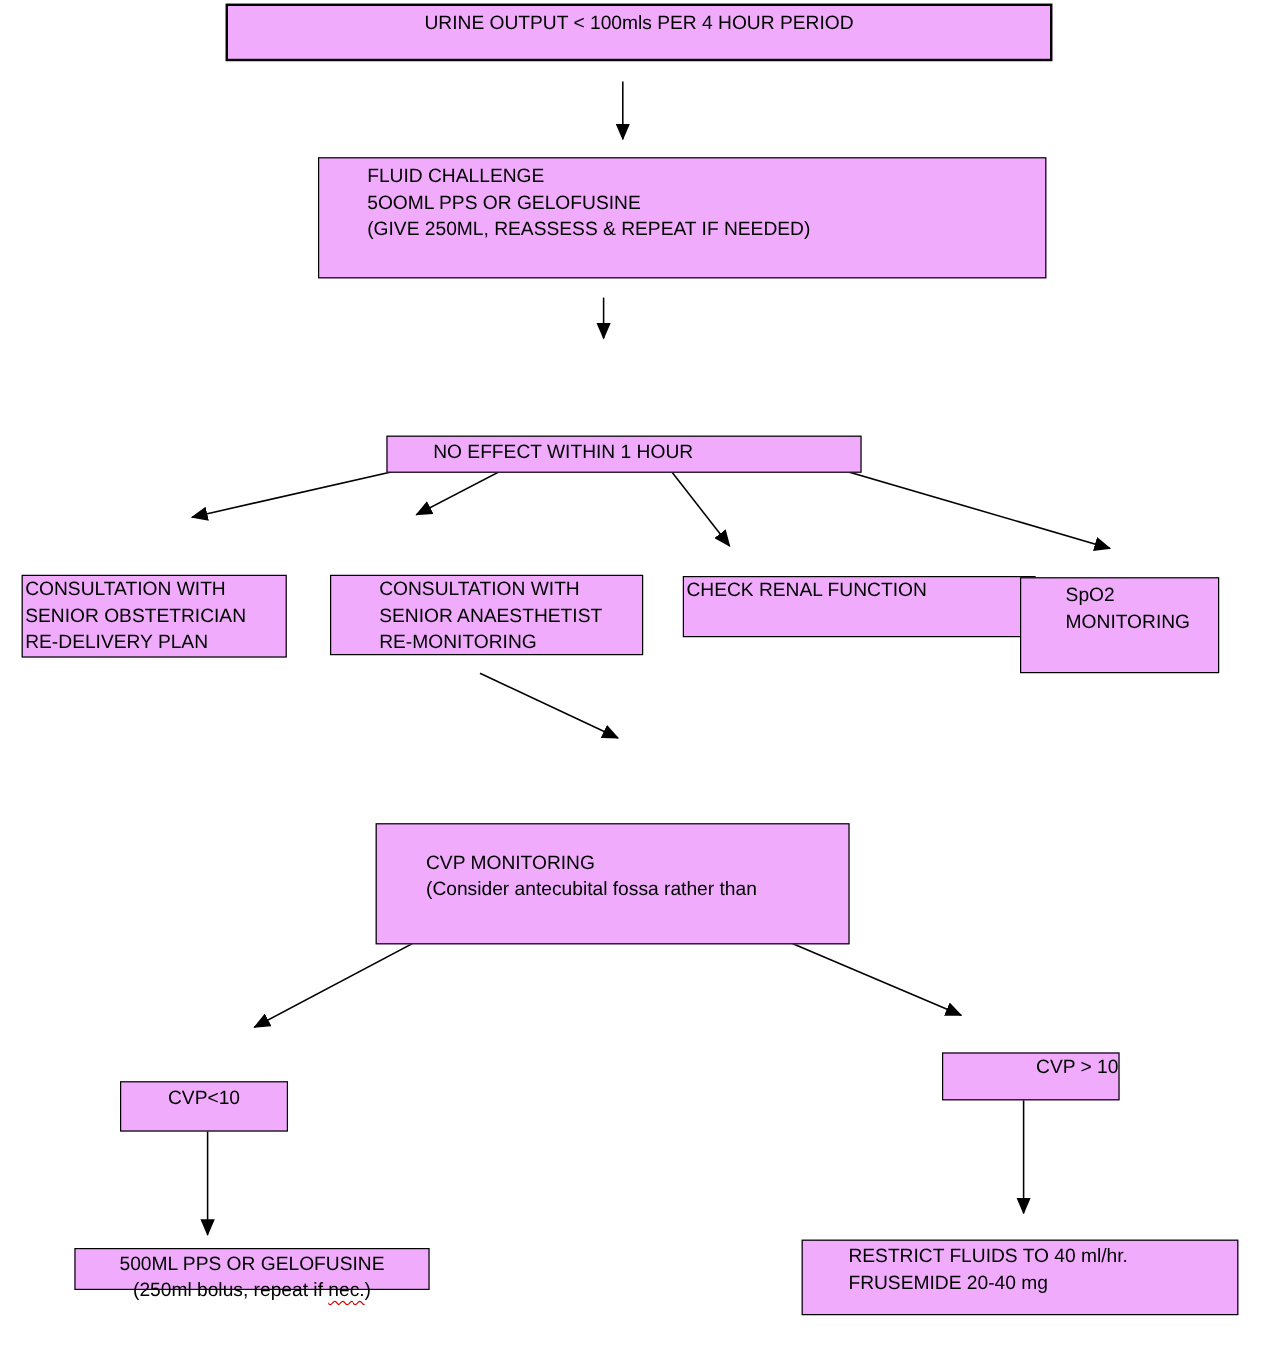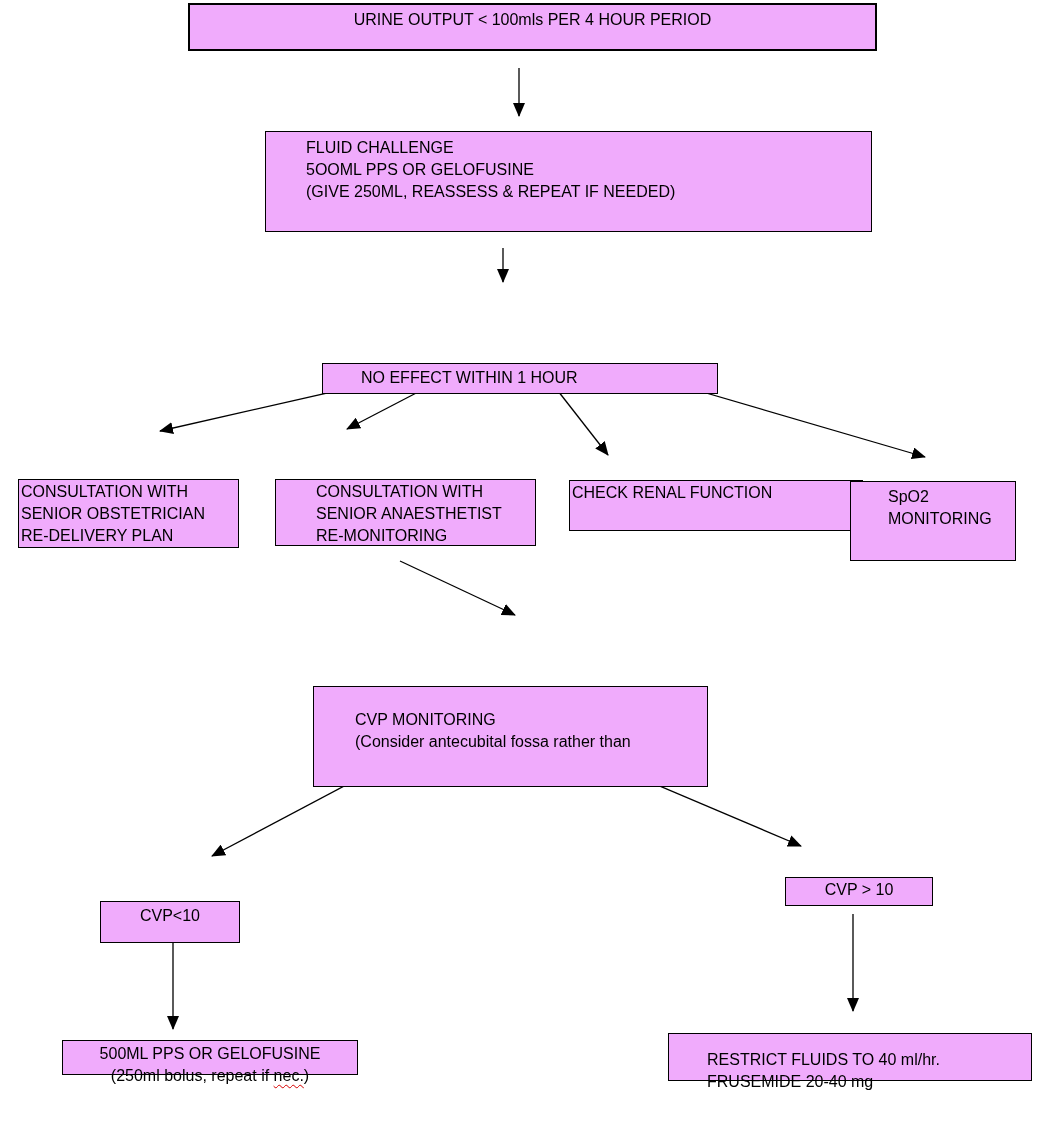--- a/index.html
+++ b/index.html
@@ -32,22 +32,22 @@
   #box-urine        { left: 188px; top: 3px;    width: 689px; height: 48px;  text-align: center; padding-top: 4px; border-width: 2px; }
   #box-fluid        { left: 245px; top: 131px;  width: 607px; height: 101px; padding: 5px 6px 0 40px; margin-left: 20px; }
   #box-noeffect     { left: 322px; top: 315px;  width: 396px; height: 31px;  padding: 3px 0 0 38px; margin-top: 48px; }
   #box-obstetrician { left: 18px;  top: 479px;  width: 221px; height: 69px;  padding: 1px 0 0 2px; }
   #box-anaesthetist { left: 275px; top: 479px;  width: 261px; height: 67px;  padding: 1px 0 0 40px; }
   #box-renal        { left: 569px; top: 480px;  width: 294px; height: 51px;  padding: 1px 0 0 2px; }
   #box-spo2         { left: 850px; top: 481px;  width: 166px; height: 80px;  padding: 4px 0 0 37px; }
   #box-cvp          { left: 313px; top: 641px;  width: 395px; height: 101px; padding: 22px 0 0 41px; margin-top: 45px; }
   #box-cvplow       { left: 100px; top: 885px;  width: 140px; height: 42px;  text-align: center; padding-top: 3px; margin-top: 16px; }
   #box-bolus        { left: 62px;  top: 1040px; width: 296px; height: 35px;  text-align: center; padding-top: 2px; }
-  #box-cvphigh      { left: 785px; top: 877px;  width: 148px; height: 29px;  text-align: center; padding-top: 1px; }
-  #box-restrict     { left: 668px; top: 1033px; width: 364px; height: 48px;  padding: 15px 0 0 38px; }
+  #box-cvphigh      { left: 785px; top: 877px;  width: 148px; height: 40px;  text-align: right; padding-top: 1px; }
+  #box-restrict     { left: 668px; top: 1033px; width: 364px; height: 63px;  padding: 3px 0 0 38px; }
 
   .misspell {
     text-decoration-line: underline;
     text-decoration-style: wavy;
     text-decoration-color: #d40000;
     text-decoration-thickness: 1px;
     text-underline-offset: 3px;
   }
 </style>
 </head>

